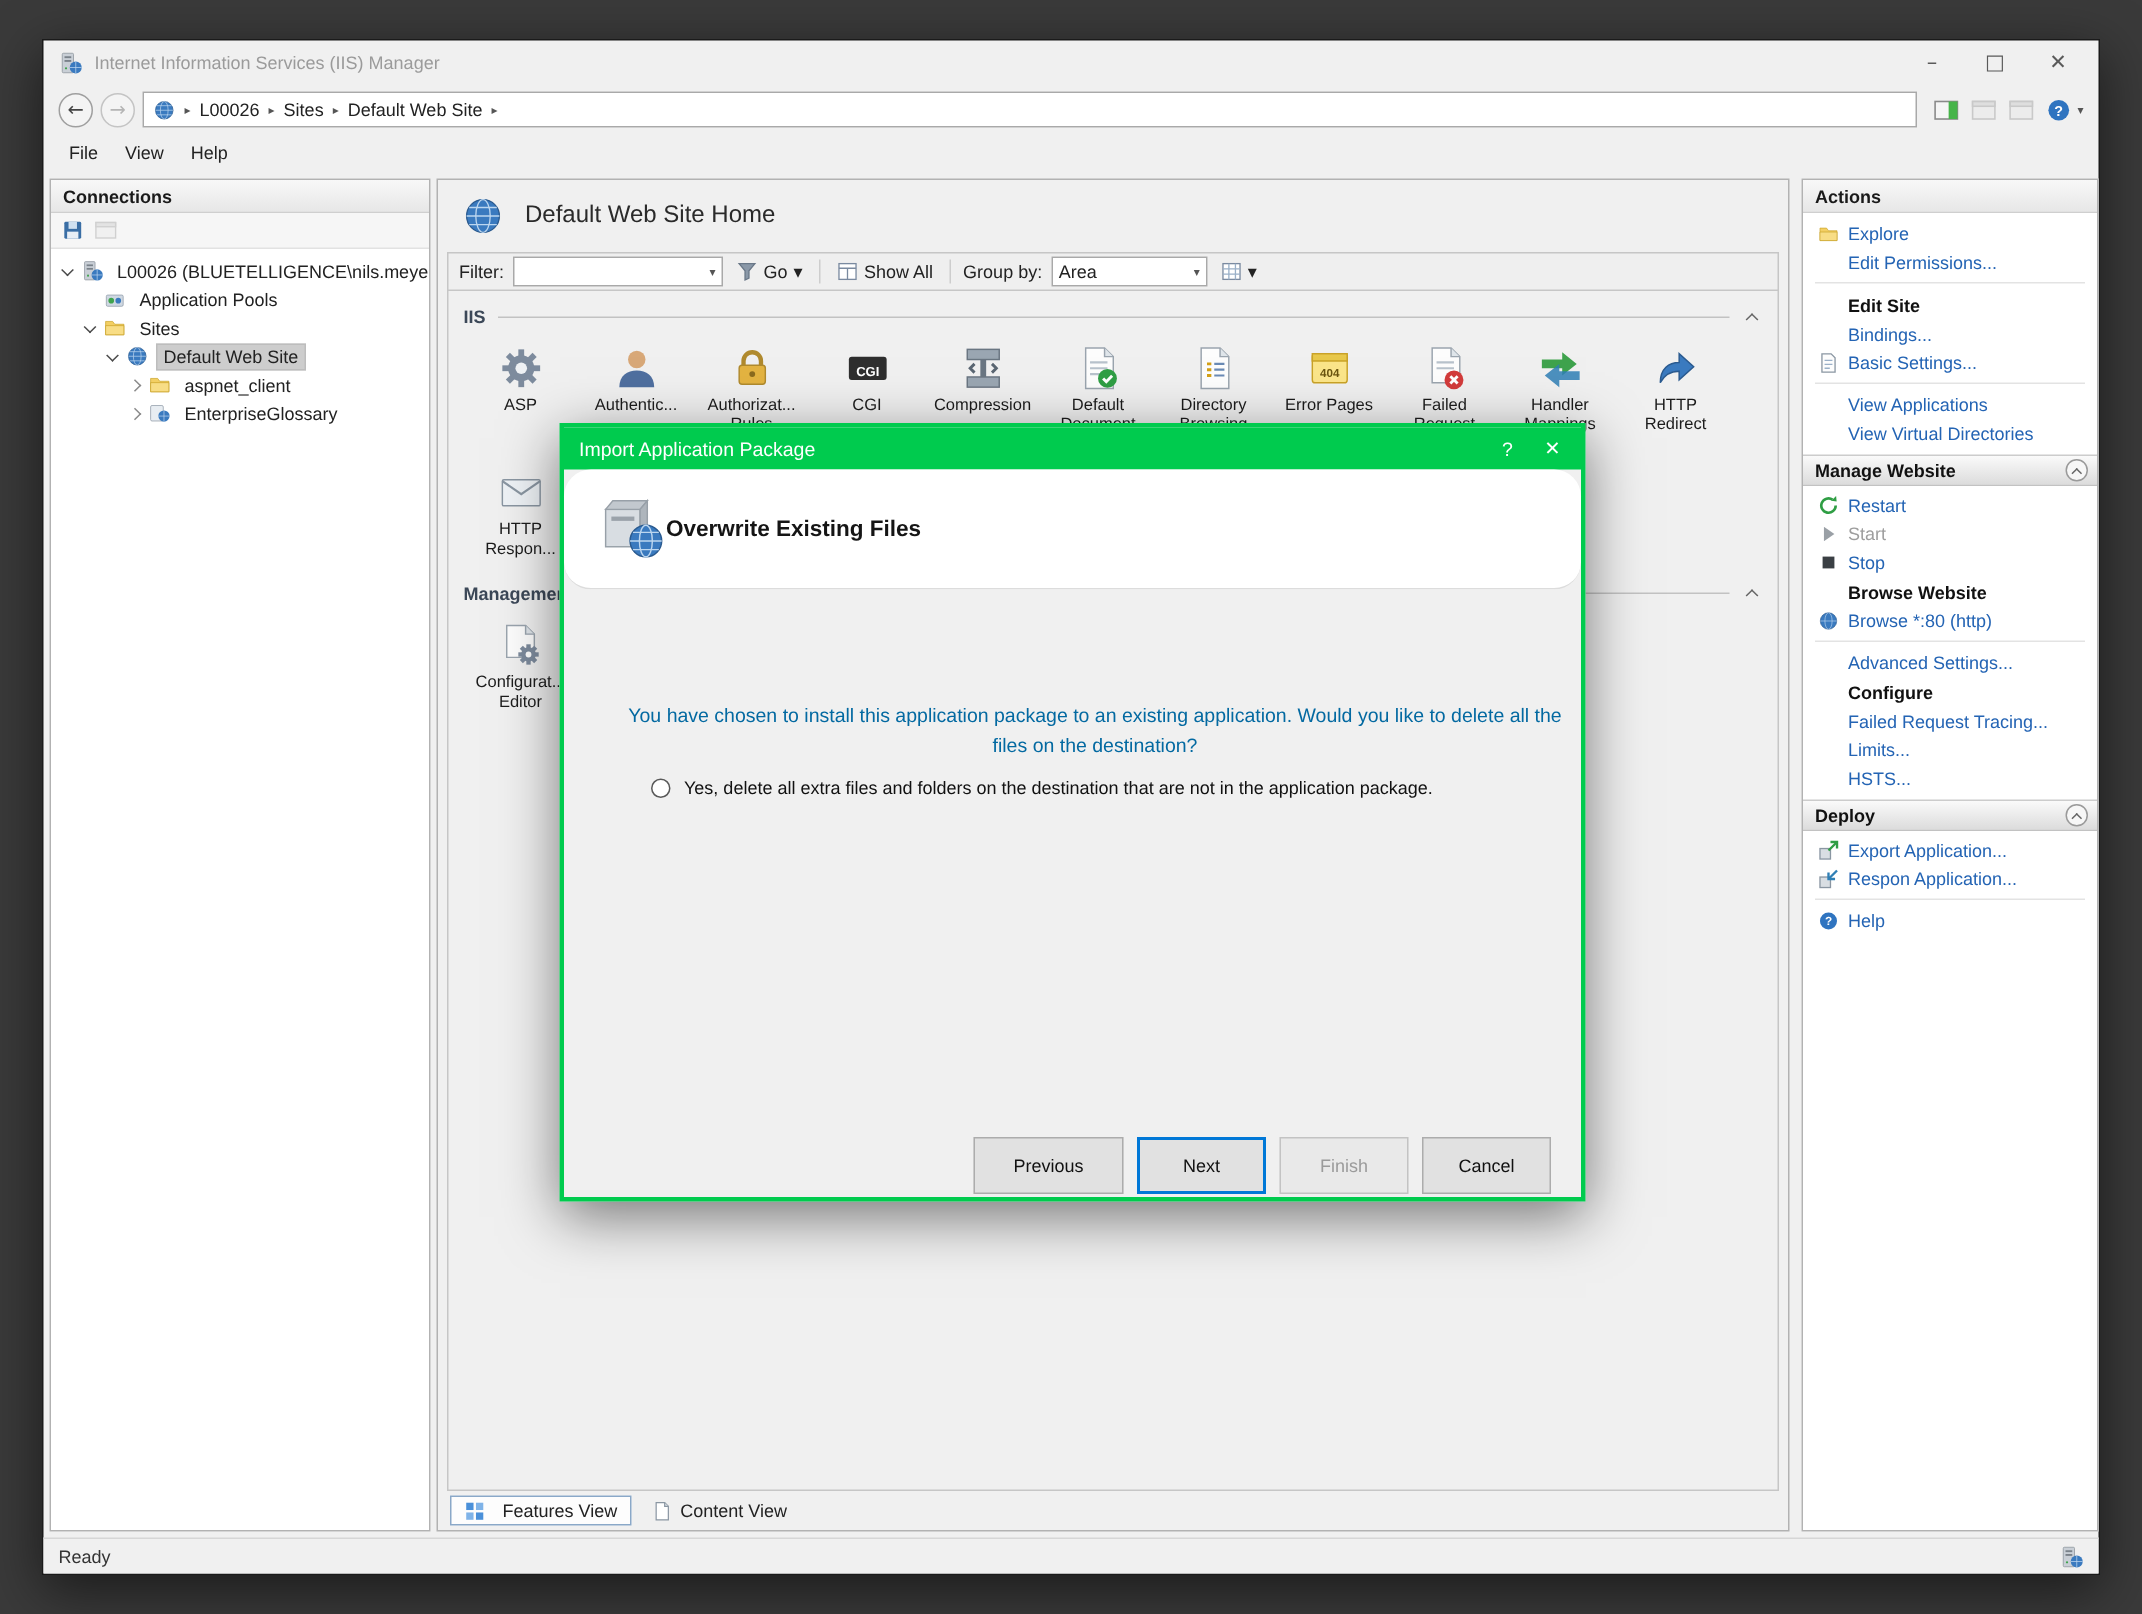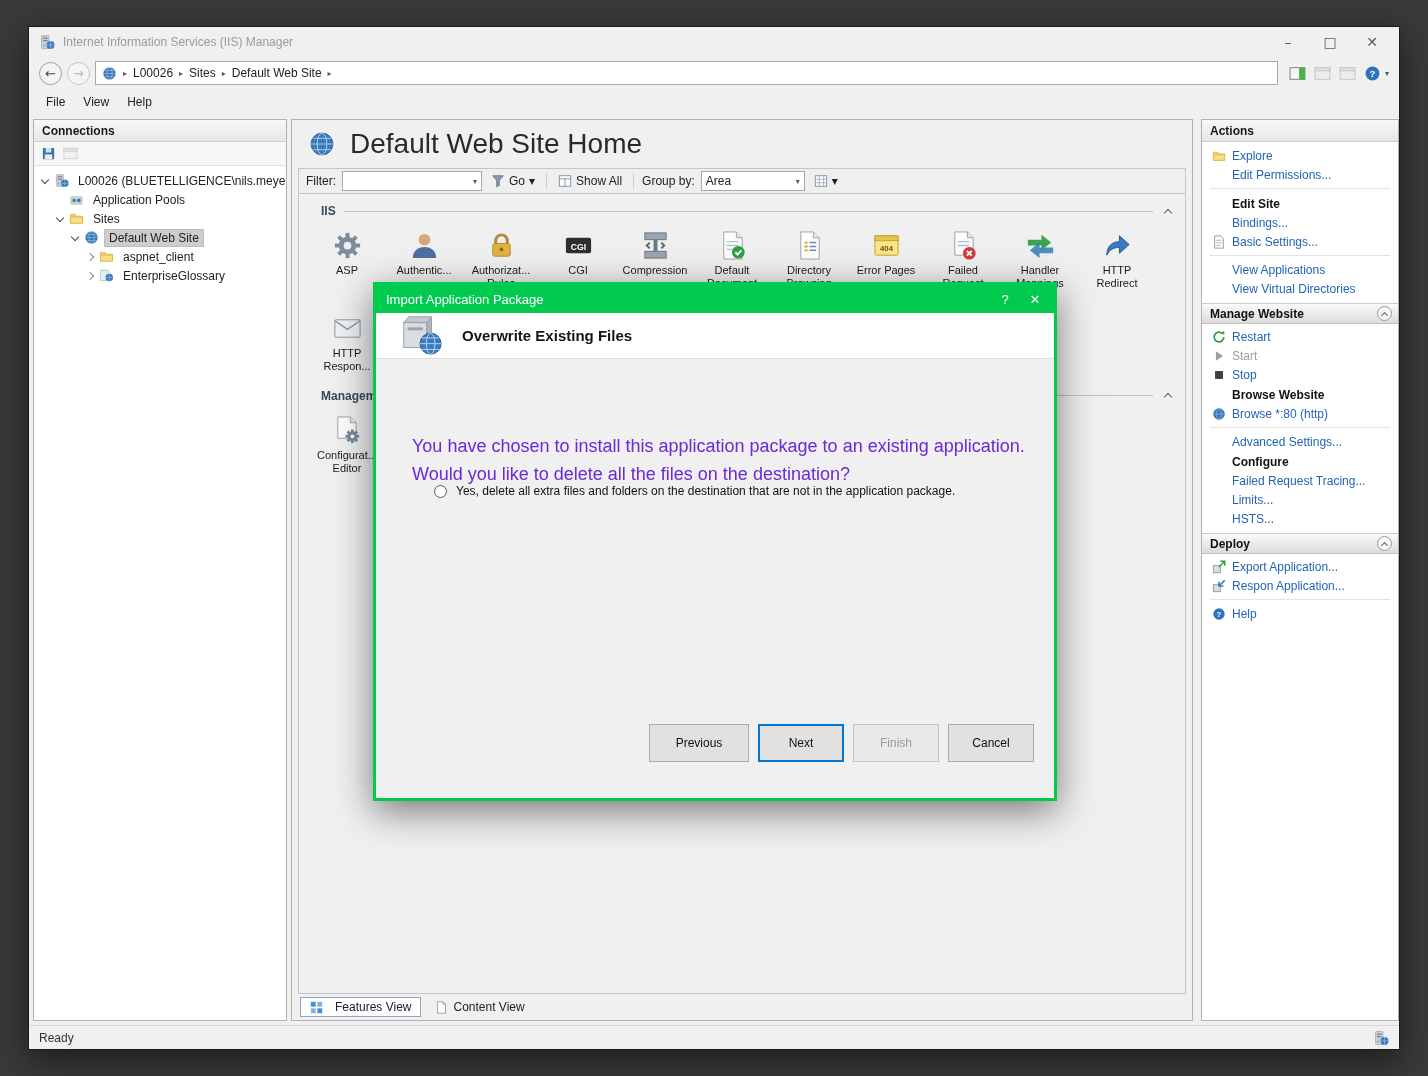--- a/index.html
+++ b/index.html
@@ -54,33 +54,33 @@
   .expander.none { visibility:hidden; }
   .tree-icon { width:15px; height:15px; margin-right:5px; flex:none; }
   .tree-label { white-space:nowrap; padding:1px 4px; }
   .tree-label.sel { background:#cdcdcd; border:1px solid #bdbdbd; }
 
   
   .center-panel { position:absolute; left:262px; top:92px; width:902px; height:902px; background:#f0f0f0; border:1px solid #b2b2b2;
                   display:flex; flex-direction:column; }
   .home-header { height:48px; display:flex; align-items:center; gap:14px; padding:0 16px; flex:none; }
   .home-globe { width:28px; height:28px; }
-  .home-title { font-size:28px; color:#2a2a2a; font-weight:normal; }
+  .home-title { font-size:16px; color:#2a2a2a; font-weight:normal; }
   .filterbar { height:26px; margin:0 6px; border:1px solid #c6c6c6; background:#efefef; display:flex; align-items:center; gap:6px; padding:0 7px; flex:none; }
   .filter-label { color:#222; }
   .combo { height:20px; background:#fff; border:1px solid #a9a9a9; display:flex; align-items:center; justify-content:space-between; padding:0 4px; }
   .combo.filter { width:140px; }
   .combo.group { width:104px; }
   .combo .dd { font-size:8px; color:#555; }
   .tool-ic { width:14px; height:14px; }
   .toolbtn { display:flex; align-items:center; gap:4px; color:#222; padding:0 3px; }
   .vsep { width:1px; height:16px; background:#cdcdcd; margin:0 2px; }
 
   .features { flex:1; margin:0 6px; border:1px solid #c6c6c6; border-top:none; background:#f0f0f0; padding:8px 10px; overflow:hidden; }
-  .sec-head { display:flex; align-items:center; height:18px; margin-bottom:4px;margin-left:12px; }
+  .sec-head { display:flex; align-items:center; height:18px; margin-bottom:4px; }
   .sec-title { color:#3c4858; font-weight:bold; font-size:12px; }
   .sec-line { flex:1; border-top:1px solid #c2c2c2; margin:0 8px; }
   .chev { display:inline-block; width:6px; height:6px; border-right:1.4px solid #666; border-bottom:1.4px solid #666; }
   .chev.up { transform:rotate(-135deg); margin-top:3px; }
   .sec-chev { width:14px; display:flex; justify-content:center; }
   .feat-grid { display:flex; flex-wrap:wrap; column-gap:13px; row-gap:10px; padding:6px 6px 14px 6px; }
   .feat { width:64px; display:flex; flex-direction:column; align-items:center; gap:3px; }
   .feat-icon { width:31px; height:31px; }
   .feat-label { font-size:11px; color:#1c1c1c; text-align:center; white-space:pre-line; line-height:1.18; }
 
@@ -110,25 +110,25 @@
   .statusbar { position:absolute; left:0; top:998px; right:0; height:24px; background:#f0f0f0; border-top:1px solid #d6d6d6;
                display:flex; align-items:center; justify-content:space-between; padding:0 10px; color:#333; }
   .status-ic { width:16px; height:16px; }
 
   
   .dialog { position:absolute; left:344px; top:255px; width:684px; height:519px; background:#f0f0f0;
             border:3px solid #00cb4e; box-shadow:0 10px 36px rgba(0,0,0,.5); z-index:20; }
   .dlg-titlebar { height:28px; background:#00cb4e; color:#fff; display:flex; align-items:center; padding:0 4px 0 10px; font-size:13px; }
   .dlg-title { flex:1; }
   .dlg-tbtn { width:30px; height:24px; display:flex; align-items:center; justify-content:center; color:#fff; font-size:13px; }
-  .dlg-header { height:46px; background:#fff; border-bottom:1px solid #dcdcdc; display:flex; align-items:center; gap:18px; padding:0 22px; }
+  .dlg-header { height:80px; background:#fff; border-bottom:1px solid #dcdcdc; display:flex; align-items:center; padding:0 22px;border-radius:18px; }
   .dlg-hicon { width:46px; height:46px; }
   .dlg-heading { font-size:15px; font-weight:bold; color:#151515; }
   .dlg-body { position:relative; height:419px; }
-  .dlg-text { position:absolute; left:36px; top:74px; width:636px; font-size:18px; color:#6d28d9; line-height:1.55; }
+  .dlg-text { position:absolute; left:36px; top:74px; width:636px; font-size:13px; color:#0369a1; line-height:1.55;text-align:center; }
   .dlg-options { position:absolute; left:58px; top:122px; display:flex; flex-direction:column; gap:17px; }
   .radio-row { display:flex; align-items:center; gap:9px; height:20px; }
   .radio { width:13px; height:13px; border:1px solid #595959; border-radius:50%; background:#fff; position:relative; flex:none; }
   .radio.checked::after { content:''; position:absolute; left:3px; top:3px; width:5px; height:5px; border-radius:50%; background:#1a1a1a; }
   .radio-label { font-size:12px; color:#111; }
   .btn-row { position:absolute; right:20px; bottom:16px; display:flex; gap:9px; }
   .dlg-btn { min-width:86px; height:38px; font-family:"Liberation Sans",sans-serif; font-size:12px; color:#111;
              background:#e1e1e1; border:1px solid #acacac; padding:0 12px; }
   .dlg-btn.wide { min-width:100px; }
   .dlg-btn.default { border:2px solid #0078d7; }

